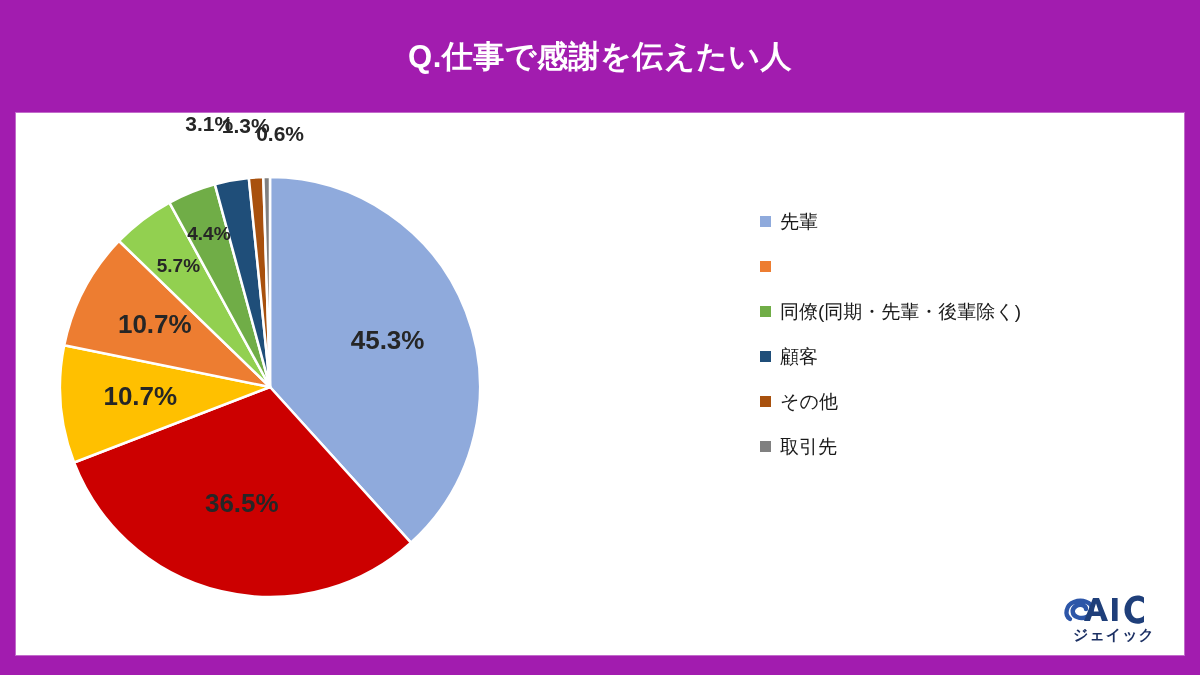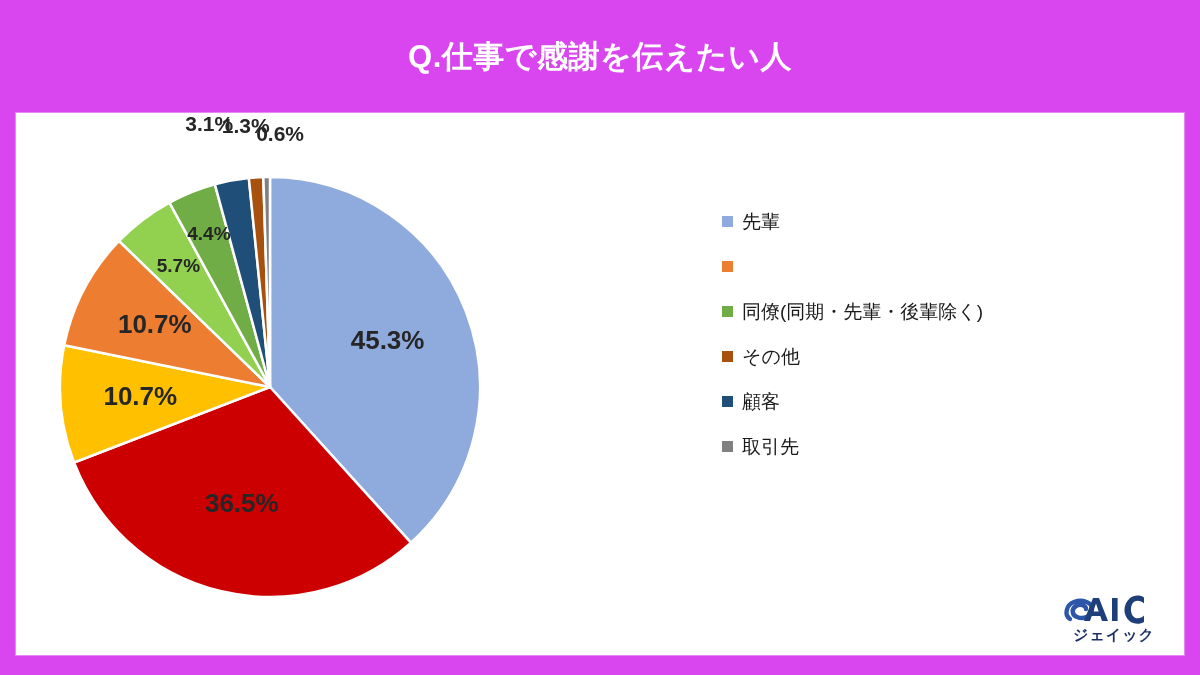--- a/index.html
+++ b/index.html
@@ -2,21 +2,21 @@
 <html><head>
 <meta charset="utf-8">
 <style>
   * { margin:0; padding:0; box-sizing:border-box; }
   html, body {
     width:1200px; height:675px;
     background:#1c3063;
     font-family:"Liberation Sans","DejaVu Sans",sans-serif;
     overflow:hidden;
   }
-  #root { position:relative; width:1200px; height:675px; background:#d946ef; }
+  #root { position:relative; width:1200px; height:675px; background:#a21caf; }
 
   
   .title-bar {
     position:absolute; left:0; top:0; width:1200px; height:113px;
     display:flex; align-items:center; justify-content:center;
   }
   .title-text {
     color:#ffffff;
     font-size:31px;
     font-weight:bold;
@@ -41,21 +41,21 @@
   .slice-label {
     font-size:26px; font-weight:bold; fill:#262626;
     font-family:"Liberation Sans","DejaVu Sans",sans-serif;
     text-anchor:middle; dominant-baseline:middle;
   }
   .slice-label.outer { font-size:21px; }
   .slice-label.sm    { font-size:19px; }
 
   
   .legend {
-    position:absolute; left:706px; top:86px;
+    position:absolute; left:744px; top:86px;
     width:400px;
   }
   .legend-item {
     display:flex; align-items:center;
     height:45px;
   }
   .legend-swatch {
     width:11px; height:11px; flex:0 0 11px;
     margin-right:9px;
   }
@@ -116,26 +116,26 @@
           <span class="legend-label">先輩</span>
         </div>
         <div class="legend-item">
           <span class="legend-swatch" style="background: rgb(237, 125, 49);"></span>
         </div>
         <div class="legend-item">
           <span class="legend-swatch" style="background: rgb(112, 173, 71);"></span>
           <span class="legend-label">同僚(同期・先輩・後輩除く)</span>
         </div>
         <div class="legend-item">
+          <span class="legend-swatch" style="background: rgb(31, 78, 121);"></span>
+          <span class="legend-label">顧客</span>
+        </div>
+        <div class="legend-item">
           <span class="legend-swatch" style="background: rgb(168, 81, 14);"></span>
           <span class="legend-label">その他</span>
-        </div>
-        <div class="legend-item">
-          <span class="legend-swatch" style="background: rgb(31, 78, 121);"></span>
-          <span class="legend-label">顧客</span>
         </div>
         <div class="legend-item">
           <span class="legend-swatch" style="background: rgb(128, 128, 128);"></span>
           <span class="legend-label">取引先</span>
         </div>
       </div>
 
     <div class="logo">
       <svg class="logo-mark" width="104" height="32" viewBox="0 0 104 32">
         <path d="M8 26 C2 22, 4 12, 12 9 C20 6, 30 9, 30 16 C30 23, 22 27, 15 24 C10 22, 9 16, 14 13 C18 10.5, 24 12, 24 16" fill="none" stroke="#2d56a8" stroke-width="4.4" stroke-linecap="round"></path>

